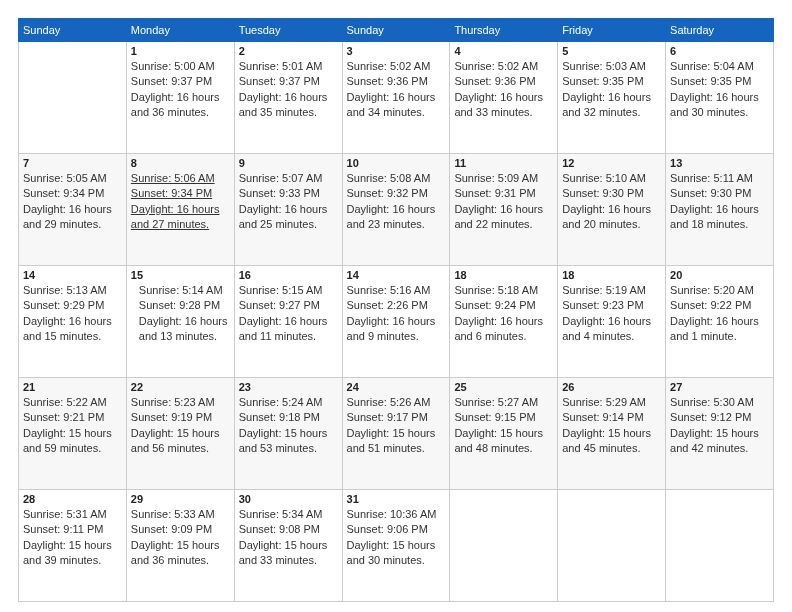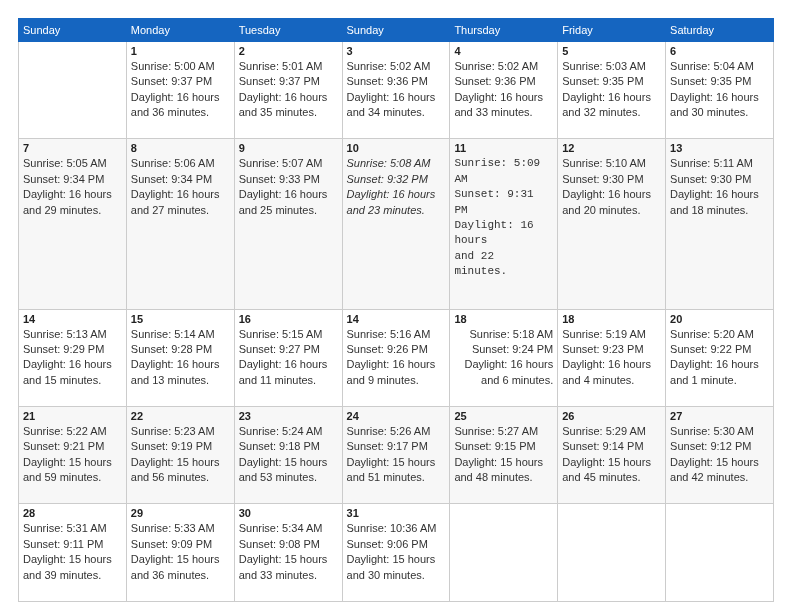--- a/index.html
+++ b/index.html
@@ -148,42 +148,42 @@
         <tr>
           <td>
             <span class="day-num">7</span>
             <div class="day-info" style="white-space: pre-line;">Sunrise: 5:05 AM
 Sunset: 9:34 PM
 Daylight: 16 hours
 and 29 minutes.</div>
           </td>
           <td>
             <span class="day-num">8</span>
-            <div class="day-info" style="white-space: pre-line;">Sunrise: 5:06 AM
+            <div class="day-info" style="white-space: pre-line; text-decoration: underline;">Sunrise: 5:06 AM
 Sunset: 9:34 PM
 Daylight: 16 hours
 and 27 minutes.</div>
           </td>
           <td>
             <span class="day-num">9</span>
             <div class="day-info" style="white-space: pre-line;">Sunrise: 5:07 AM
 Sunset: 9:33 PM
 Daylight: 16 hours
 and 25 minutes.</div>
           </td>
           <td>
             <span class="day-num">10</span>
-            <div class="day-info" style="white-space: pre-line; font-style: italic;">Sunrise: 5:08 AM
+            <div class="day-info" style="white-space: pre-line;">Sunrise: 5:08 AM
 Sunset: 9:32 PM
 Daylight: 16 hours
 and 23 minutes.</div>
           </td>
           <td>
             <span class="day-num">11</span>
-            <div class="day-info" style="white-space: pre-line; font-family: Liberation Mono, monospace;">Sunrise: 5:09 AM
+            <div class="day-info" style="white-space: pre-line;">Sunrise: 5:09 AM
 Sunset: 9:31 PM
 Daylight: 16 hours
 and 22 minutes.</div>
           </td>
           <td>
             <span class="day-num">12</span>
             <div class="day-info" style="white-space: pre-line;">Sunrise: 5:10 AM
 Sunset: 9:30 PM
 Daylight: 16 hours
 and 20 minutes.</div>
@@ -199,42 +199,42 @@
         <tr>
           <td>
             <span class="day-num">14</span>
             <div class="day-info" style="white-space: pre-line;">Sunrise: 5:13 AM
 Sunset: 9:29 PM
 Daylight: 16 hours
 and 15 minutes.</div>
           </td>
           <td>
             <span class="day-num">15</span>
-            <div class="day-info" style="white-space: pre-line;">Sunrise: 5:14 AM
+            <div class="day-info" style="white-space: pre-line; margin-left: 8px;">Sunrise: 5:14 AM
 Sunset: 9:28 PM
 Daylight: 16 hours
 and 13 minutes.</div>
           </td>
           <td>
             <span class="day-num">16</span>
             <div class="day-info" style="white-space: pre-line;">Sunrise: 5:15 AM
 Sunset: 9:27 PM
 Daylight: 16 hours
 and 11 minutes.</div>
           </td>
           <td>
             <span class="day-num">14</span>
             <div class="day-info" style="white-space: pre-line;">Sunrise: 5:16 AM
-Sunset: 9:26 PM
+Sunset: 2:26 PM
 Daylight: 16 hours
 and 9 minutes.</div>
           </td>
           <td>
             <span class="day-num">18</span>
-            <div class="day-info" style="white-space: pre-line; text-align: right;">Sunrise: 5:18 AM
+            <div class="day-info" style="white-space: pre-line;">Sunrise: 5:18 AM
 Sunset: 9:24 PM
 Daylight: 16 hours
 and 6 minutes.</div>
           </td>
           <td>
             <span class="day-num">18</span>
             <div class="day-info" style="white-space: pre-line;">Sunrise: 5:19 AM
 Sunset: 9:23 PM
 Daylight: 16 hours
 and 4 minutes.</div>

